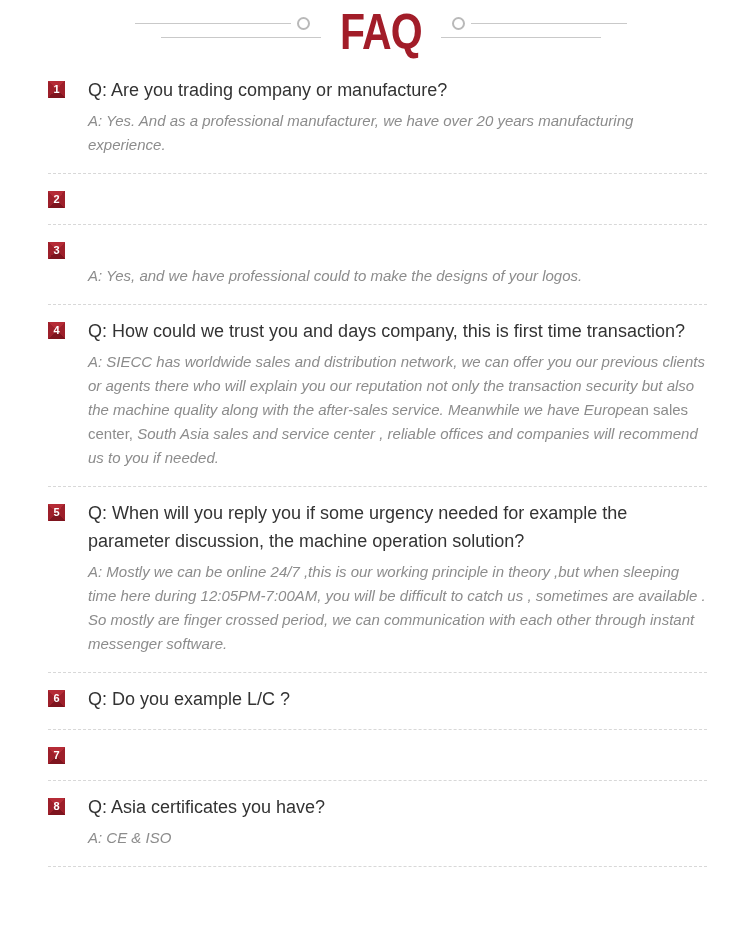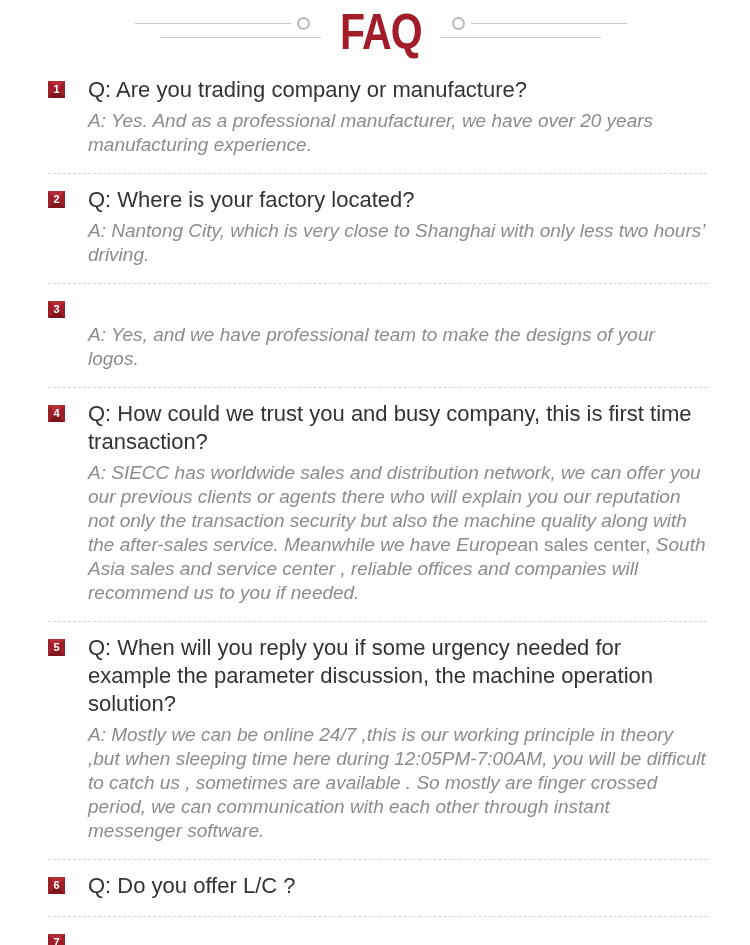--- a/index.html
+++ b/index.html
@@ -95,28 +95,28 @@
       var(--badge-red) 270deg 360deg);
     color: #ffffff;
     font-size: 11px;
     font-weight: 700;
     line-height: 17px;
     text-align: center;
   }
   .question {
     margin-left: 23px;
     color: var(--question-text);
-    font-size: 22px;
+    font-size: 18px;
     line-height: 28px;
     font-weight: 400;
   }
   .answer {
     margin: 5px 0 0 40px;
     color: var(--answer-text);
-    font-size: 19px;
+    font-size: 15px;
     line-height: 24px;
   }
   .seg-italic { font-style: italic; }
   .seg-normal { font-style: normal; }
 </style>
 </head>
 <body>
 
 <div class="faq-header">
   <div class="decor left">
@@ -137,52 +137,50 @@
     <div class="q-row">
       <div class="badge">1</div>
       <div class="question">Q: Are you trading company or manufacture?</div>
     </div>
     <div class="answer"><span class="seg-italic">A: Yes. And as a professional manufacturer, we have over 20 years manufacturing experience.</span></div>
   </div>
 
   <div class="faq-item">
     <div class="q-row">
       <div class="badge">2</div>
-      <div class="question">Q: Where is your factory located?</div>
     </div>
-    <div class="answer"><span class="seg-italic">A: Nantong City, which is very close to Shanghai with only less two hours’ driving.</span></div>
   </div>
 
   <div class="faq-item">
     <div class="q-row">
       <div class="badge">3</div>
     </div>
-    <div class="answer"><span class="seg-italic">A: Yes, and we have professional team to make the designs of your logos.</span></div>
+    <div class="answer"><span class="seg-italic">A: Yes, and we have professional could to make the designs of your logos.</span></div>
   </div>
 
   <div class="faq-item">
     <div class="q-row">
       <div class="badge">4</div>
-      <div class="question">Q: How could we trust you and busy company, this is first time transaction?</div>
+      <div class="question">Q: How could we trust you and days company, this is first time transaction?</div>
     </div>
     <div class="answer"><span class="seg-italic">A: SIECC has worldwide sales and distribution network, we can offer you our previous clients or agents there who will explain you our reputation not only the transaction security but also the machine quality along with the after-sales service. Meanwhile we have Europea</span><span class="seg-normal">n sales center, </span><span class="seg-italic">South Asia sales and service center , reliable offices and companies will recommend us to you if needed.</span></div>
   </div>
 
   <div class="faq-item">
     <div class="q-row">
       <div class="badge">5</div>
       <div class="question">Q: When will you reply you if some urgency needed for example the parameter discussion, the machine operation solution?</div>
     </div>
     <div class="answer"><span class="seg-italic">A: Mostly we can be online 24/7 ,this is our working principle in theory ,but when sleeping time here during 12:05PM-7:00AM, you will be difficult to catch us , sometimes are available . So mostly are finger crossed period, we can communication with each other through instant messenger software.</span></div>
   </div>
 
   <div class="faq-item">
     <div class="q-row">
       <div class="badge">6</div>
-      <div class="question">Q: Do you offer L/C ?</div>
+      <div class="question">Q: Do you example L/C ?</div>
     </div>
   </div>
 
   <div class="faq-item">
     <div class="q-row">
       <div class="badge">7</div>
     </div>
   </div>
 
   <div class="faq-item">

